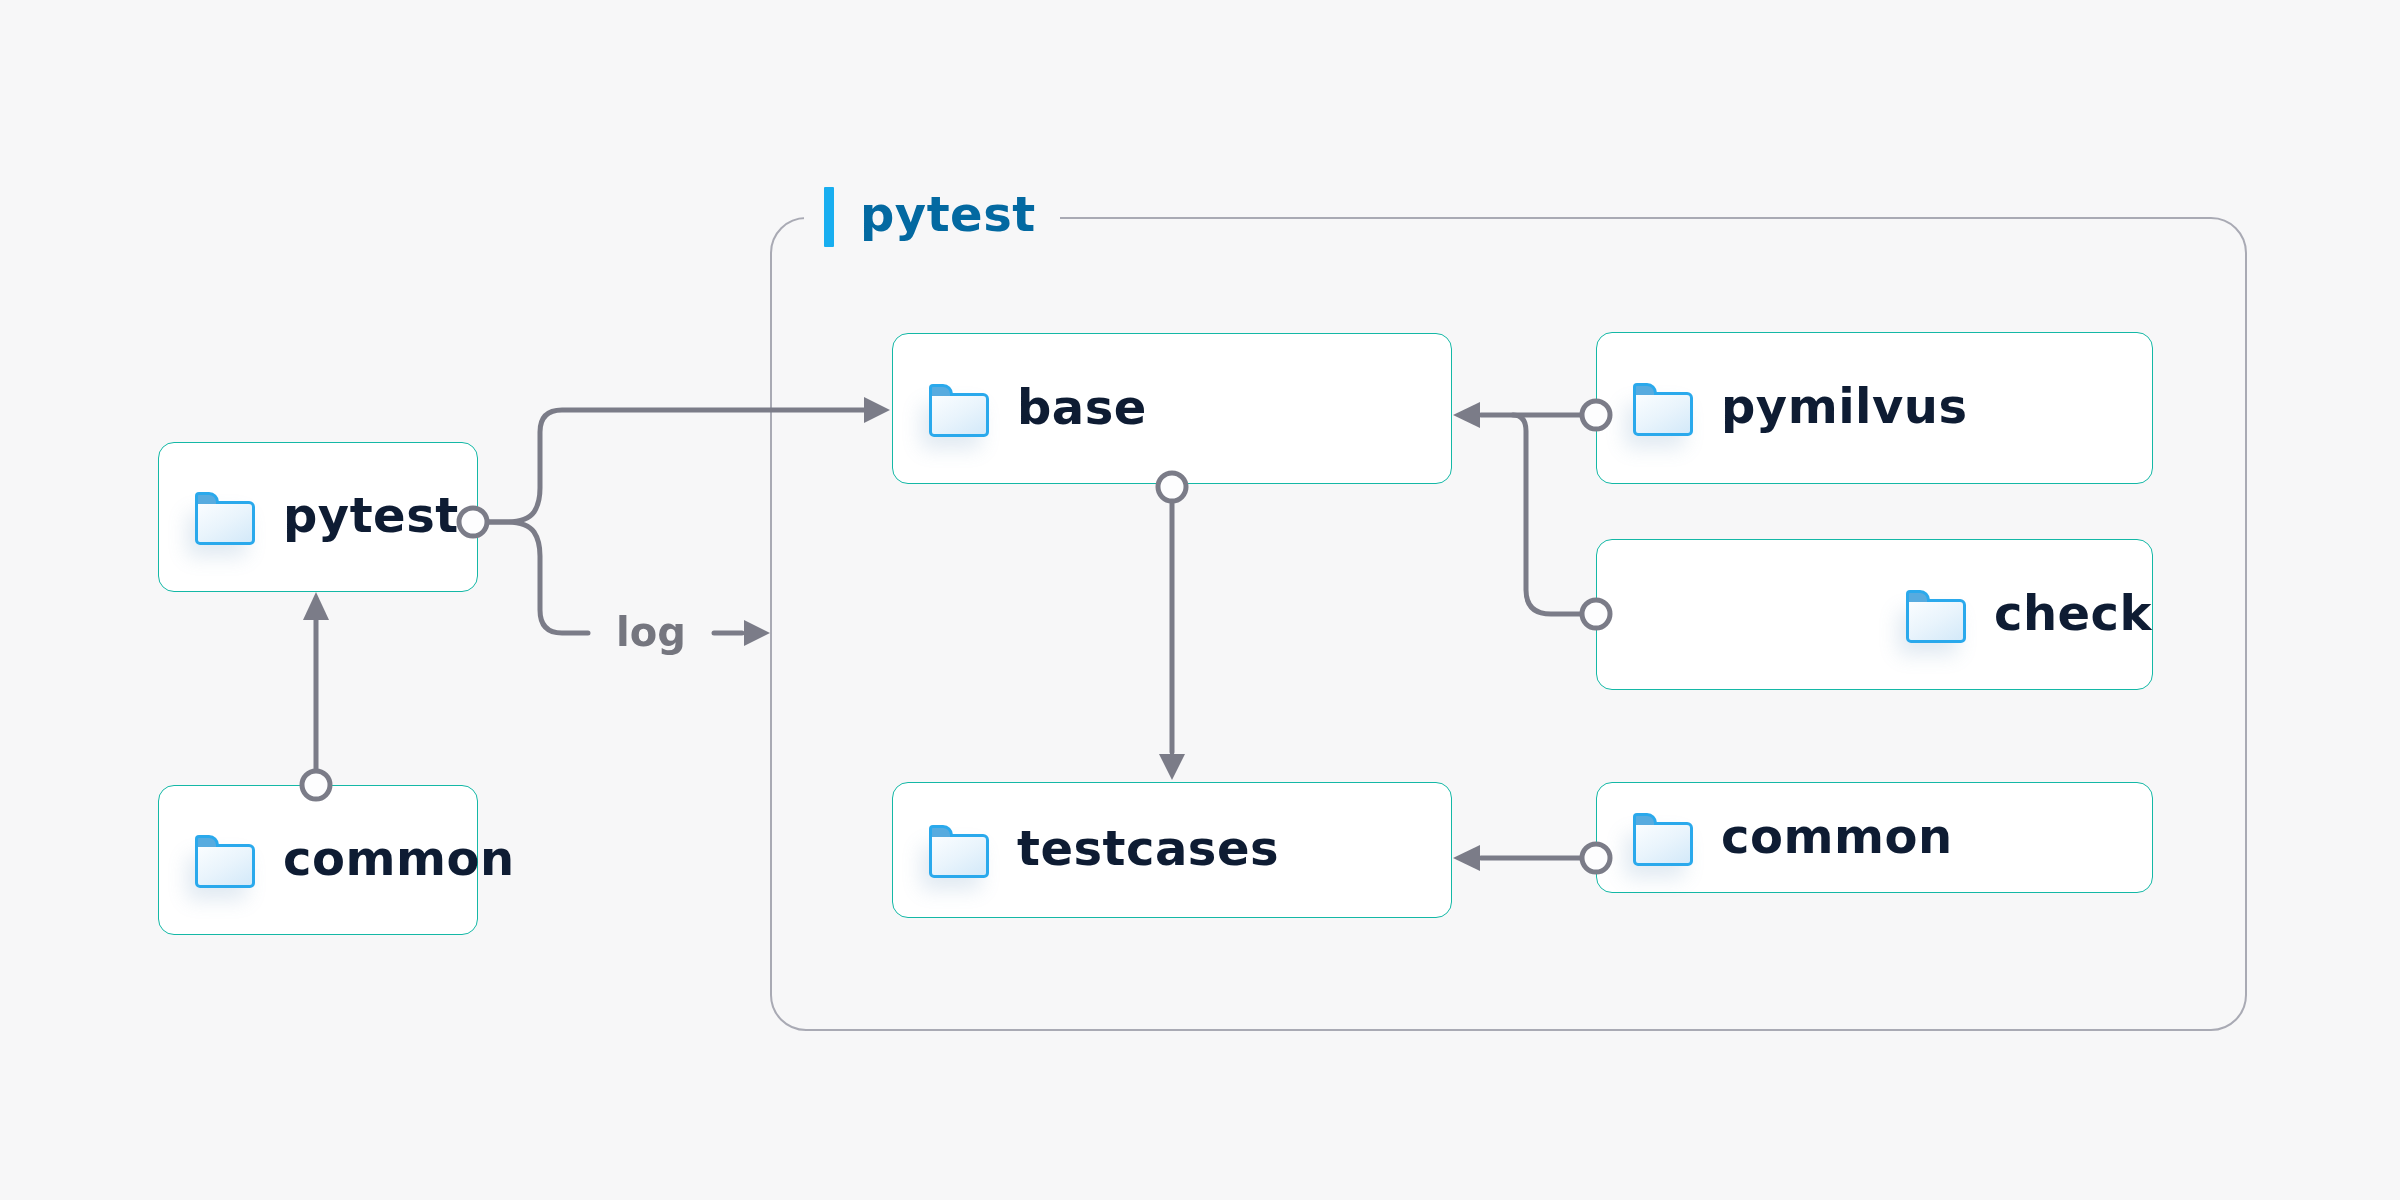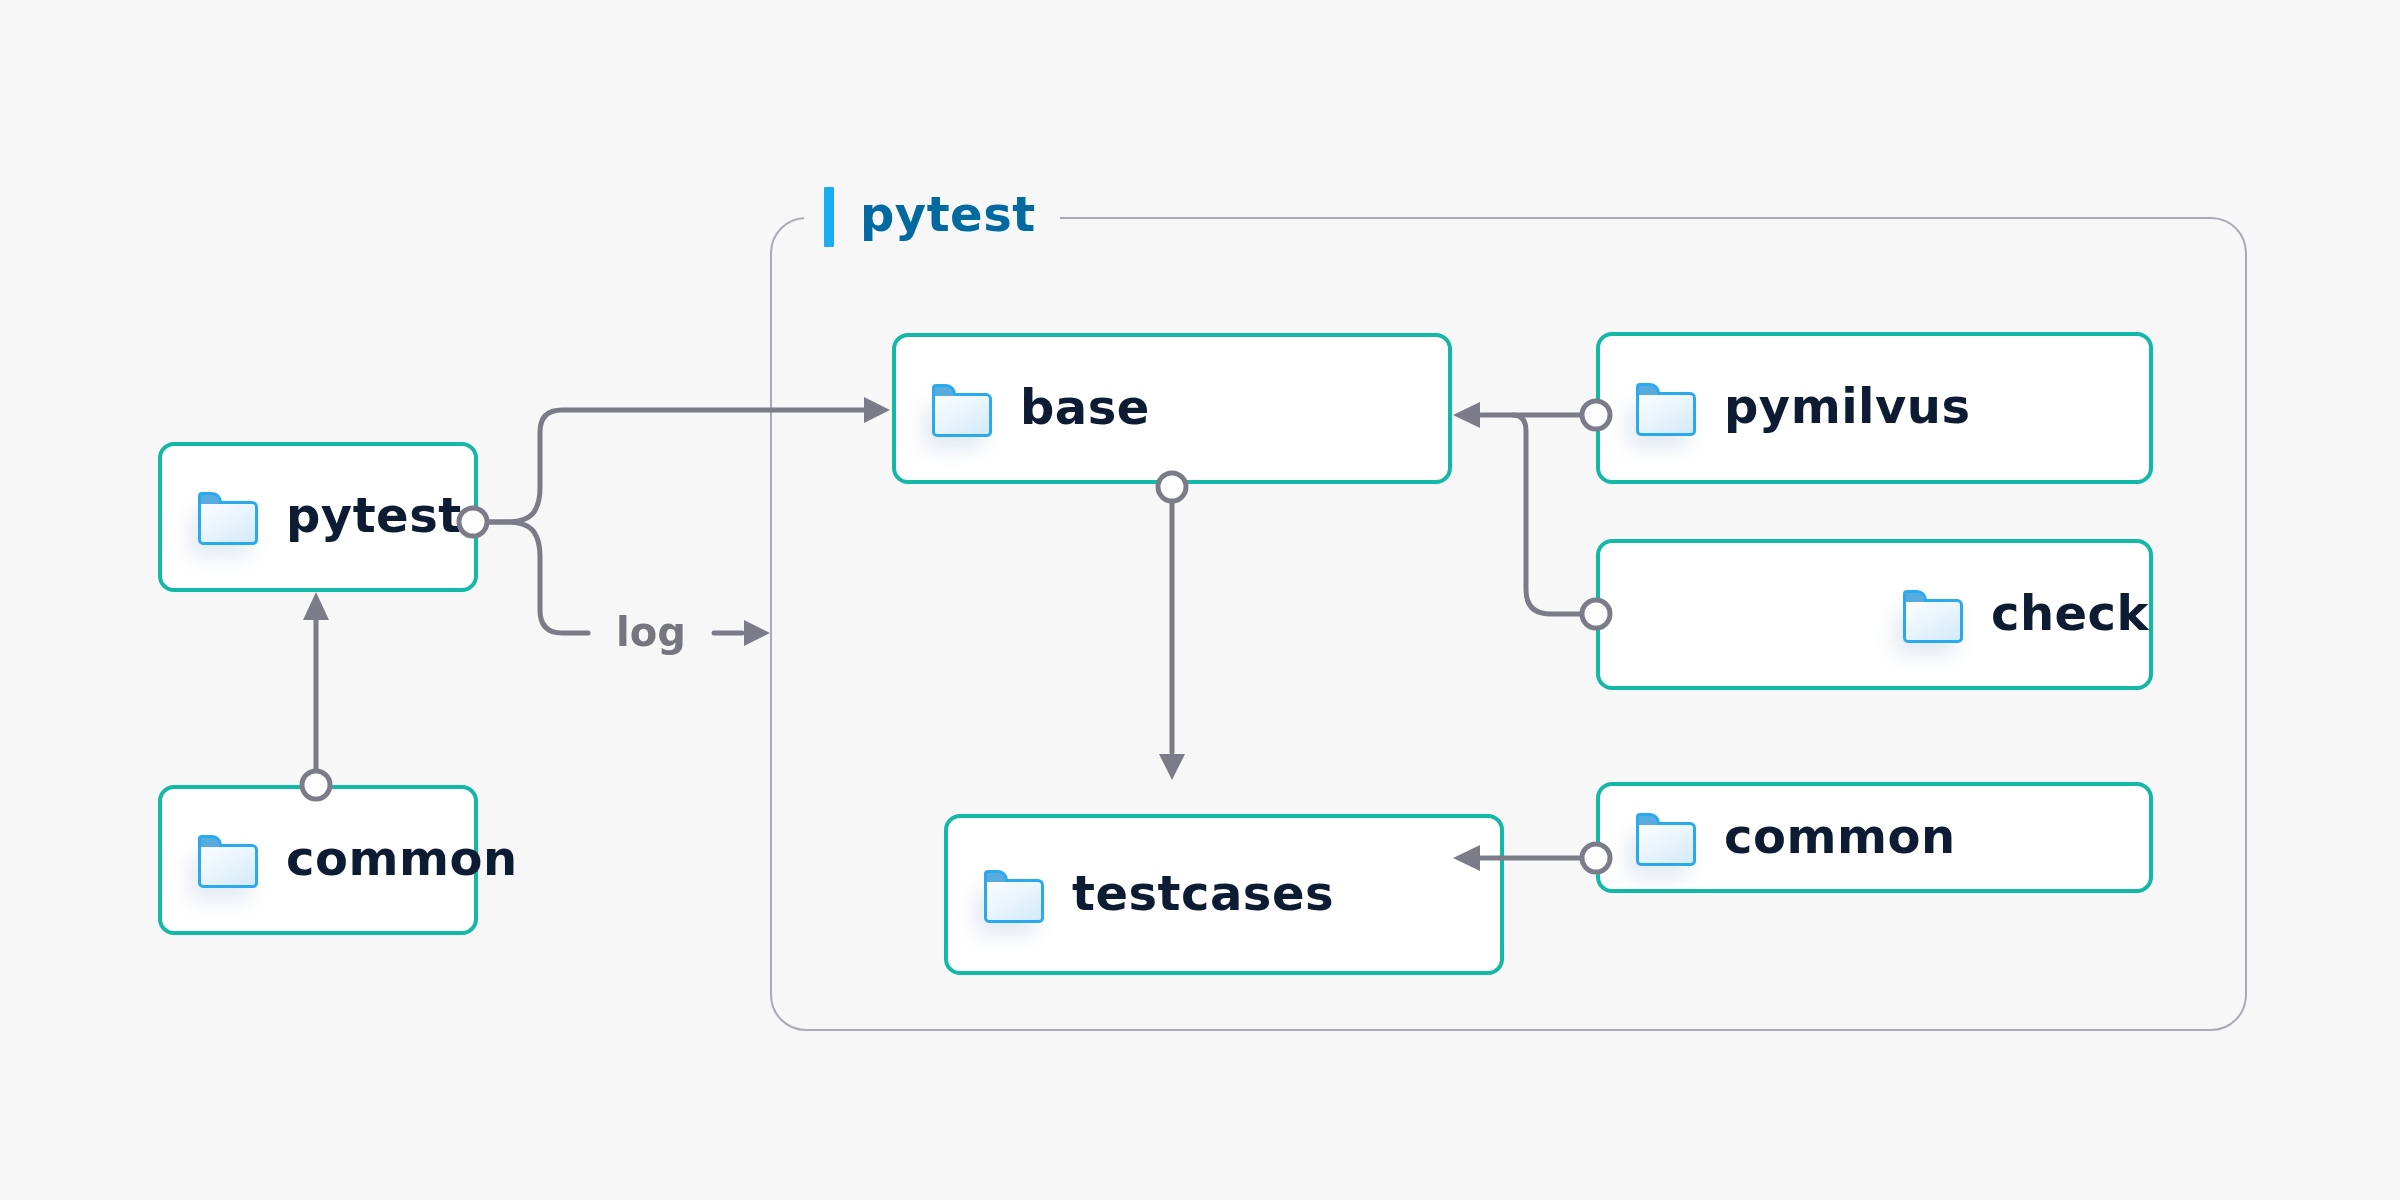--- a/index.html
+++ b/index.html
@@ -13,27 +13,27 @@
     border:2px solid #a9aab4;border-radius:36px;background:transparent;box-sizing:border-box;z-index:1;
   }
   .group-label{
     position:absolute;left:804px;top:184px;height:66px;display:flex;align-items:center;
     background:#f7f7f8;padding:0 24px 0 20px;z-index:3;
   }
   .group-bar{width:10px;height:60px;background:#18aef0;margin-right:26px;border-radius:1px;}
   .group-label-text{font-size:48px;font-weight:600;color:#0369a1;padding-bottom:6px;letter-spacing:.5px;}
   
   .node{
-    position:absolute;background:#ffffff;border:4px solid #14b8a6;border-radius:16px;
+    position:absolute;background:#ffffff;border:1px solid #14b8a6;border-radius:16px;
     display:flex;align-items:center;padding-left:36px;gap:28px;box-sizing:border-box;z-index:2;
   }
   .n-utils    {left:158px; top:442px;width:320px;height:150px;}
   .n-config   {left:158px; top:785px;width:320px;height:150px;}
   .n-base     {left:892px; top:333px;width:560px;height:151px;}
-  .n-testcases{left:944px; top:782px;width:560px;height:161px;margin-top:32px;}
+  .n-testcases{left:892px; top:782px;width:560px;height:136px;}
   .n-pymilvus {left:1596px;top:332px;width:557px;height:152px;}
   .n-check    {left:1596px;top:539px;width:557px;height:151px;justify-content:flex-end;}
   .n-common   {left:1596px;top:782px;width:557px;height:111px;text-align:right;}
   .node-label{font-size:48px;font-weight:600;color:#0e1c33;letter-spacing:.5px;padding-bottom:4px;white-space:nowrap;}
   
   .folder{
     position:relative;flex:0 0 auto;width:60px;height:44px;margin-top:12px;box-sizing:border-box;
     border:3px solid #2aa9ec;border-radius:3px 6px 5px 5px;
     background:linear-gradient(150deg,#fafdff 0%,#e9f4fc 50%,#d3e9f9 100%);
     box-shadow:-8px 12px 20px rgba(90,140,185,.18);

